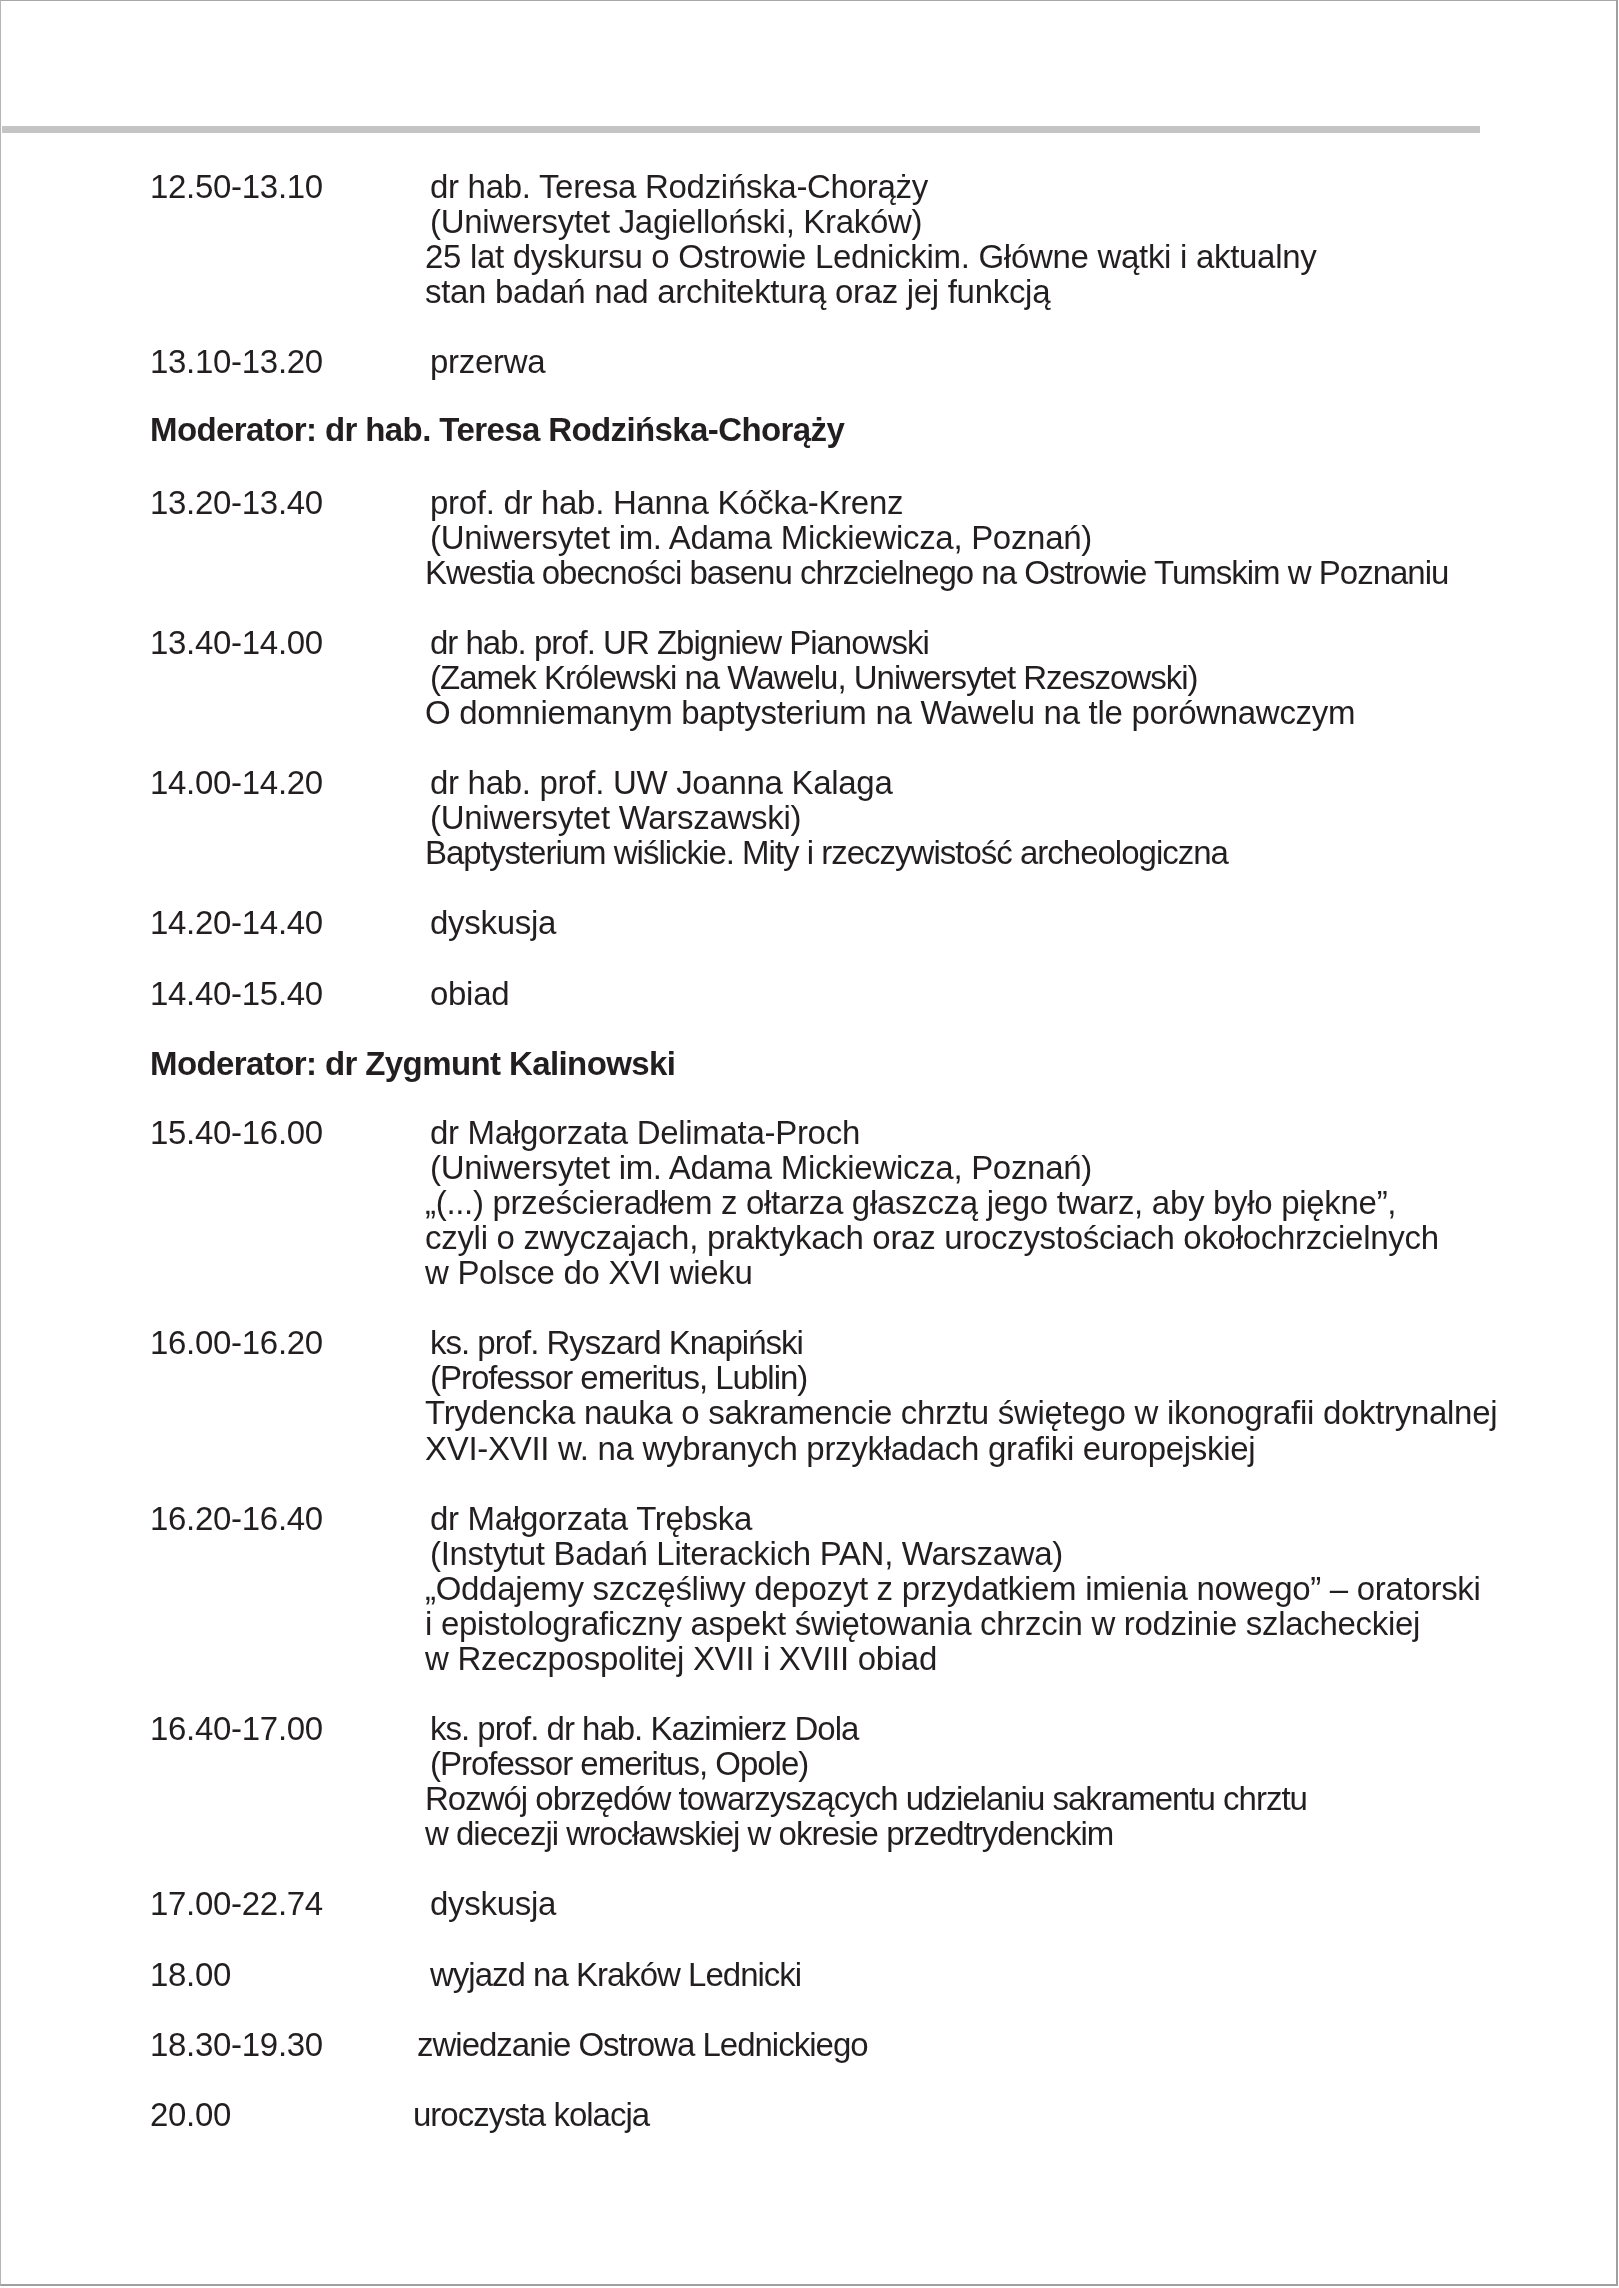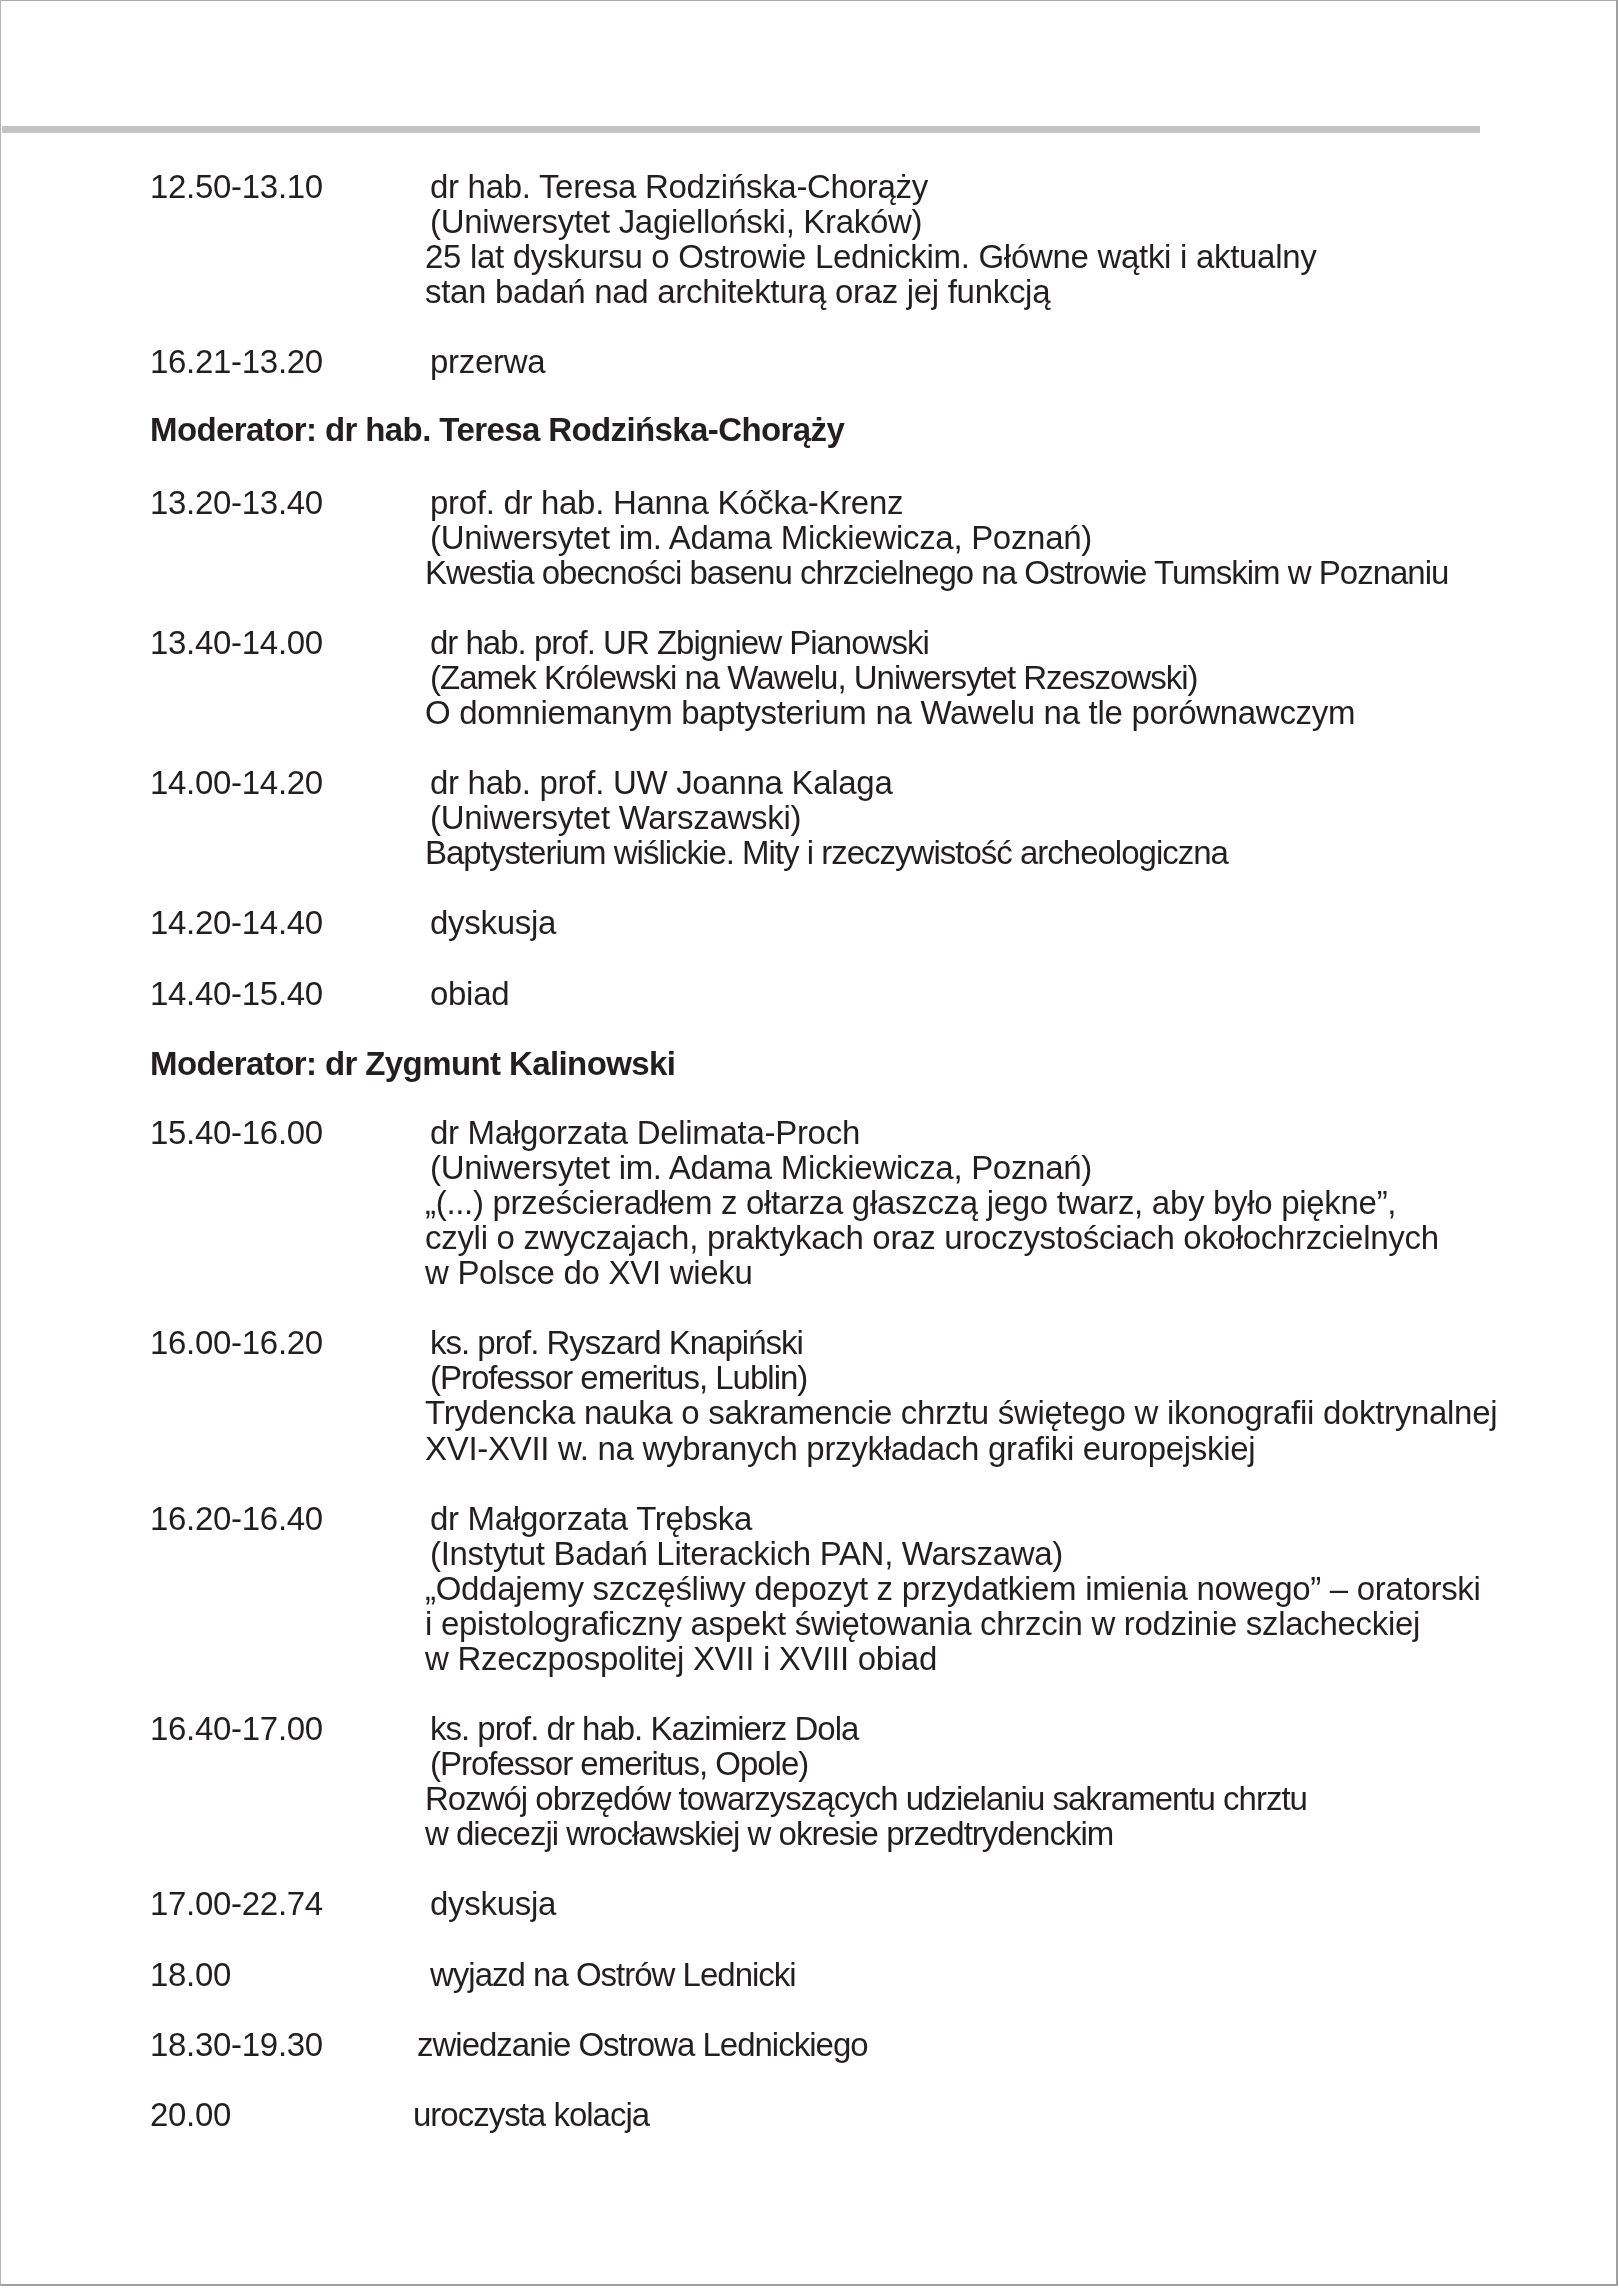--- a/index.html
+++ b/index.html
@@ -33,21 +33,21 @@
 
 <div>
   <div class="line time" style="top:169px">12.50-13.10</div>
   <div class="line col" style="top:169px">dr hab. Teresa Rodzińska-Chorąży</div>
   <div class="line col" style="top:204px">(Uniwersytet Jagielloński, Kraków)</div>
   <div class="line title" style="top:239px">25 lat dyskursu o Ostrowie Lednickim. Główne wątki i aktualny</div>
   <div class="line title" style="top:274px">stan badań nad architekturą oraz jej funkcją</div>
 </div>
 
 <div>
-  <div class="line time" style="top:344px">16.21-13.20</div>
+  <div class="line time" style="top:344px">13.10-13.20</div>
   <div class="line col" style="top:344px">przerwa</div>
 </div>
 
 <div class="line mod" style="top:412px">Moderator: dr hab. Teresa Rodzińska-Chorąży</div>
 
 <div>
   <div class="line time" style="top:485px">13.20-13.40</div>
   <div class="line col" style="top:485px">prof. dr hab. Hanna Kóčka-Krenz</div>
   <div class="line col" style="top:520px">(Uniwersytet im. Adama Mickiewicza, Poznań)</div>
   <div class="line title cond" style="top:555px">Kwestia obecności basenu chrzcielnego na Ostrowie Tumskim w Poznaniu</div>
@@ -113,21 +113,21 @@
   <div class="line title cond" style="top:1816px">w diecezji wrocławskiej w okresie przedtrydenckim</div>
 </div>
 
 <div>
   <div class="line time" style="top:1886px">17.00-22.74</div>
   <div class="line col" style="top:1886px">dyskusja</div>
 </div>
 
 <div>
   <div class="line time" style="top:1957px">18.00</div>
-  <div class="line col cond" style="top:1957px">wyjazd na Ostrów Lednicki</div>
+  <div class="line col cond" style="top:1957px">wyjazd na Kraków Lednicki</div>
 </div>
 
 <div>
   <div class="line time" style="top:2027px">18.30-19.30</div>
   <div class="line cond" style="top:2027px; left:417px">zwiedzanie Ostrowa Lednickiego</div>
 </div>
 
 <div>
   <div class="line time" style="top:2097px">20.00</div>
   <div class="line cond" style="top:2097px; left:413px">uroczysta kolacja</div>

